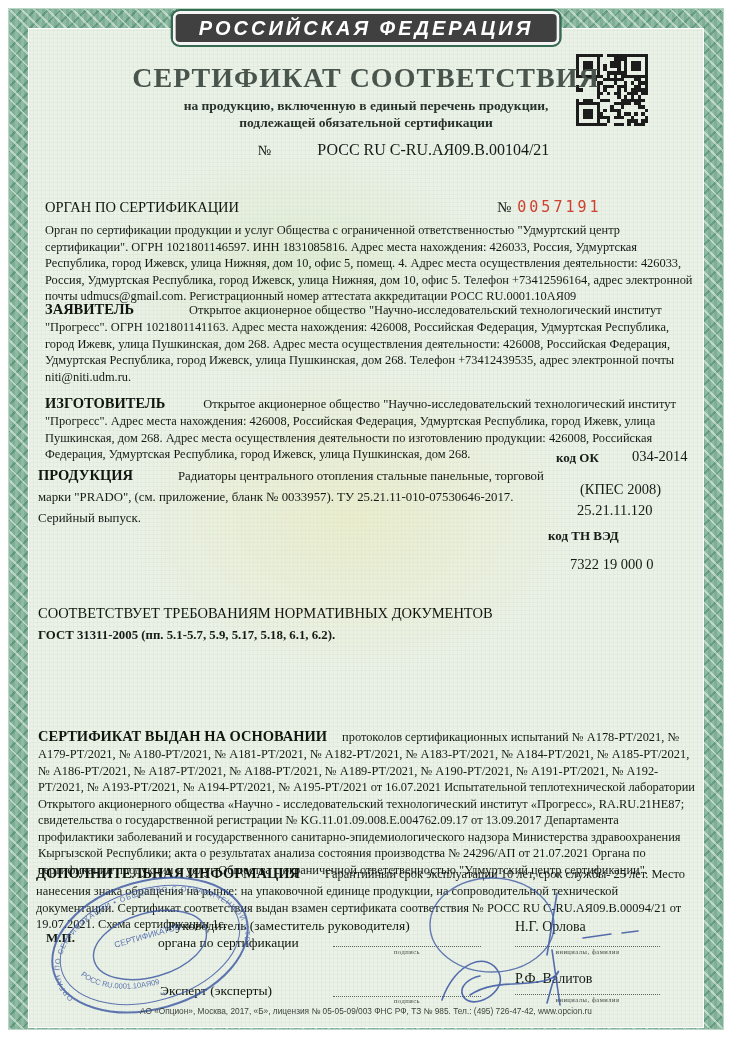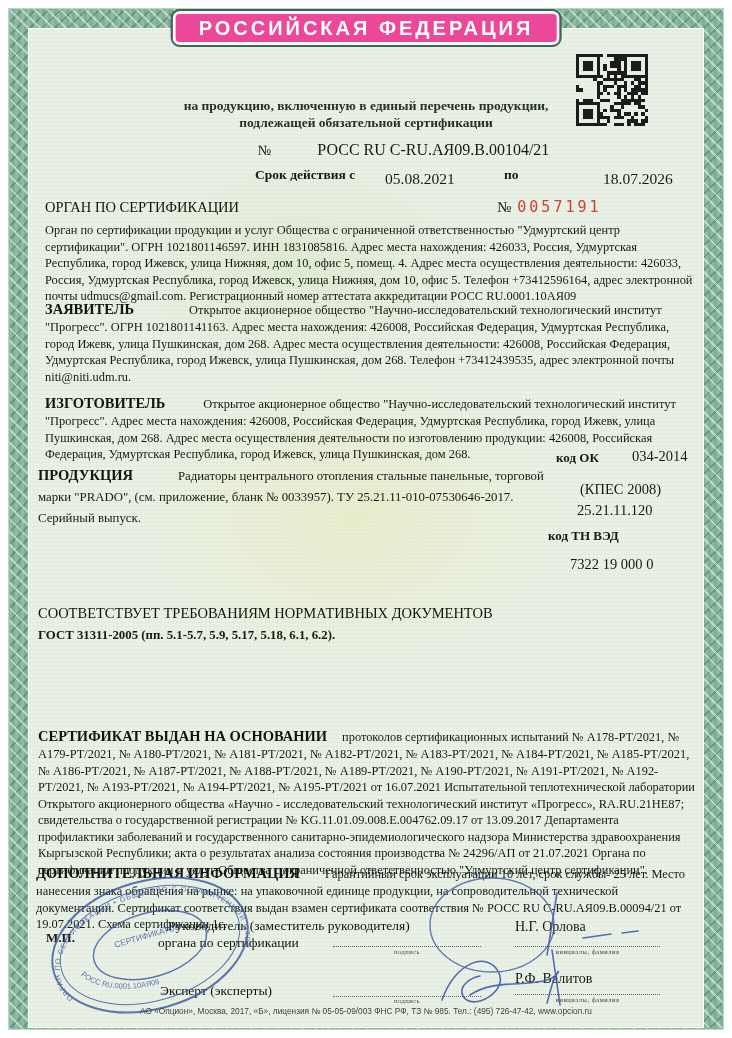--- a/index.html
+++ b/index.html
@@ -15,25 +15,25 @@
     border:1px solid #bcd6c6;}
   .inner{position:absolute;top:28px;left:28px;right:28px;bottom:10px;border:1px solid #ffffff;
     background-color:#ebf1e6;
     background-image:
       radial-gradient(ellipse 320px 220px at 48% 49%, rgba(235,228,150,.30), transparent 70%),
       radial-gradient(ellipse 280px 170px at 40% 24%, rgba(208,224,178,.35), transparent 70%),
       repeating-linear-gradient(0deg, rgba(130,176,150,.08) 0 1px, transparent 1px 4px),
       repeating-linear-gradient(90deg, rgba(130,176,150,.08) 0 1px, transparent 1px 4px);}
 
   .banner{position:absolute;top:9px;left:50%;transform:translateX(-50%);
-    background:#ec4899;border:2px solid #356b52;border-radius:9px;
+    background:#404040;border:2px solid #356b52;border-radius:9px;
     box-shadow:inset 0 0 0 3px rgba(255,255,255,.95);
     padding:6px 26px 5px;white-space:nowrap;
     font-family:"Liberation Sans","DejaVu Sans",sans-serif;font-weight:700;
-    font-size:20px;letter-spacing:3px;color:#ffffff;}
+    font-size:20px;letter-spacing:3px;color:#ffffff;font-style:italic;}
 
   .qr{position:absolute;left:576px;top:54px;width:72px;height:72px;
     display:grid;grid-template-columns:repeat(21,1fr);grid-template-rows:repeat(21,1fr);}
   .qr .m{background:#1c1c1c;}
 
   .title{position:absolute;top:62px;left:0;width:732px;text-align:center;
     font-size:28px;font-weight:600;letter-spacing:1px;color:#49544d;}
   .subtitle{position:absolute;top:98px;left:0;width:732px;text-align:center;
     font-size:13.5px;font-weight:700;line-height:1.25;color:#27302a;}
 
@@ -513,36 +513,31 @@
       <div class="m"></div>
       <div></div>
       <div class="m"></div>
       <div></div>
       <div class="m"></div>
       <div class="m"></div>
       <div class="m"></div>
       <div></div>
     </div>
 
+  <div class="title">СЕРТИФИКАТ СООТВЕТСТВИЯ</div>
   <div class="subtitle">
     <span>на продукцию, включенную в единый перечень продукции,</span><br>
     <span>подлежащей обязательной сертификации</span>
   </div>
 
   <div class="numrow">
     <span class="nolabel">№</span>
     <span>РОСС RU C-RU.АЯ09.В.00104/21</span>
   </div>
 
-  <div class="validity">
-    <span class="lab" style="left:255px;">Срок действия с</span>
-    <span class="dat" style="left:385px;">05.08.2021</span>
-    <span class="lab" style="left:504px;">по</span>
-    <span class="dat" style="left:603px;">18.07.2026</span>
-  </div>
 
   <div class="sechead" style="position:absolute;top:199px;left:45px;">ОРГАН ПО СЕРТИФИКАЦИИ</div>
   <div class="blankno">
     <span>№</span><span class="digits">0057191</span>
   </div>
   <div class="para" style="top:222px;left:45px;width:650px;">Орган по сертификации продукции и услуг Общества с ограниченной ответственностью "Удмуртский центр сертификации". ОГРН 1021801146597. ИНН 1831085816. Адрес места нахождения: 426033, Россия, Удмуртская Республика, город Ижевск, улица Нижняя, дом 10, офис 5, помещ. 4. Адрес места осуществления деятельности: 426033, Россия, Удмуртская Республика, город Ижевск, улица Нижняя, дом 10, офис 5. Телефон +73412596164, адрес электронной почты udmucs@gmail.com. Регистрационный номер аттестата аккредитации РОСС RU.0001.10АЯ09</div>
 
   <div class="para" style="top:300px;left:45px;width:652px;">
     <span class="inlab" style="margin-right:55px;">ЗАЯВИТЕЛЬ</span><span>Открытое акционерное общество "Научно-исследовательский технологический институт "Прогресс". ОГРН 1021801141163. Адрес места нахождения: 426008, Российская Федерация, Удмуртская Республика, город Ижевк, улица Пушкинская, дом 268. Адрес места осуществления деятельности: 426008, Российская Федерация, Удмуртская Республика, город Ижевск, улица Пушкинская, дом 268. Телефон +73412439535, адрес электронной почты niti@niti.udm.ru.</span>
   </div>

